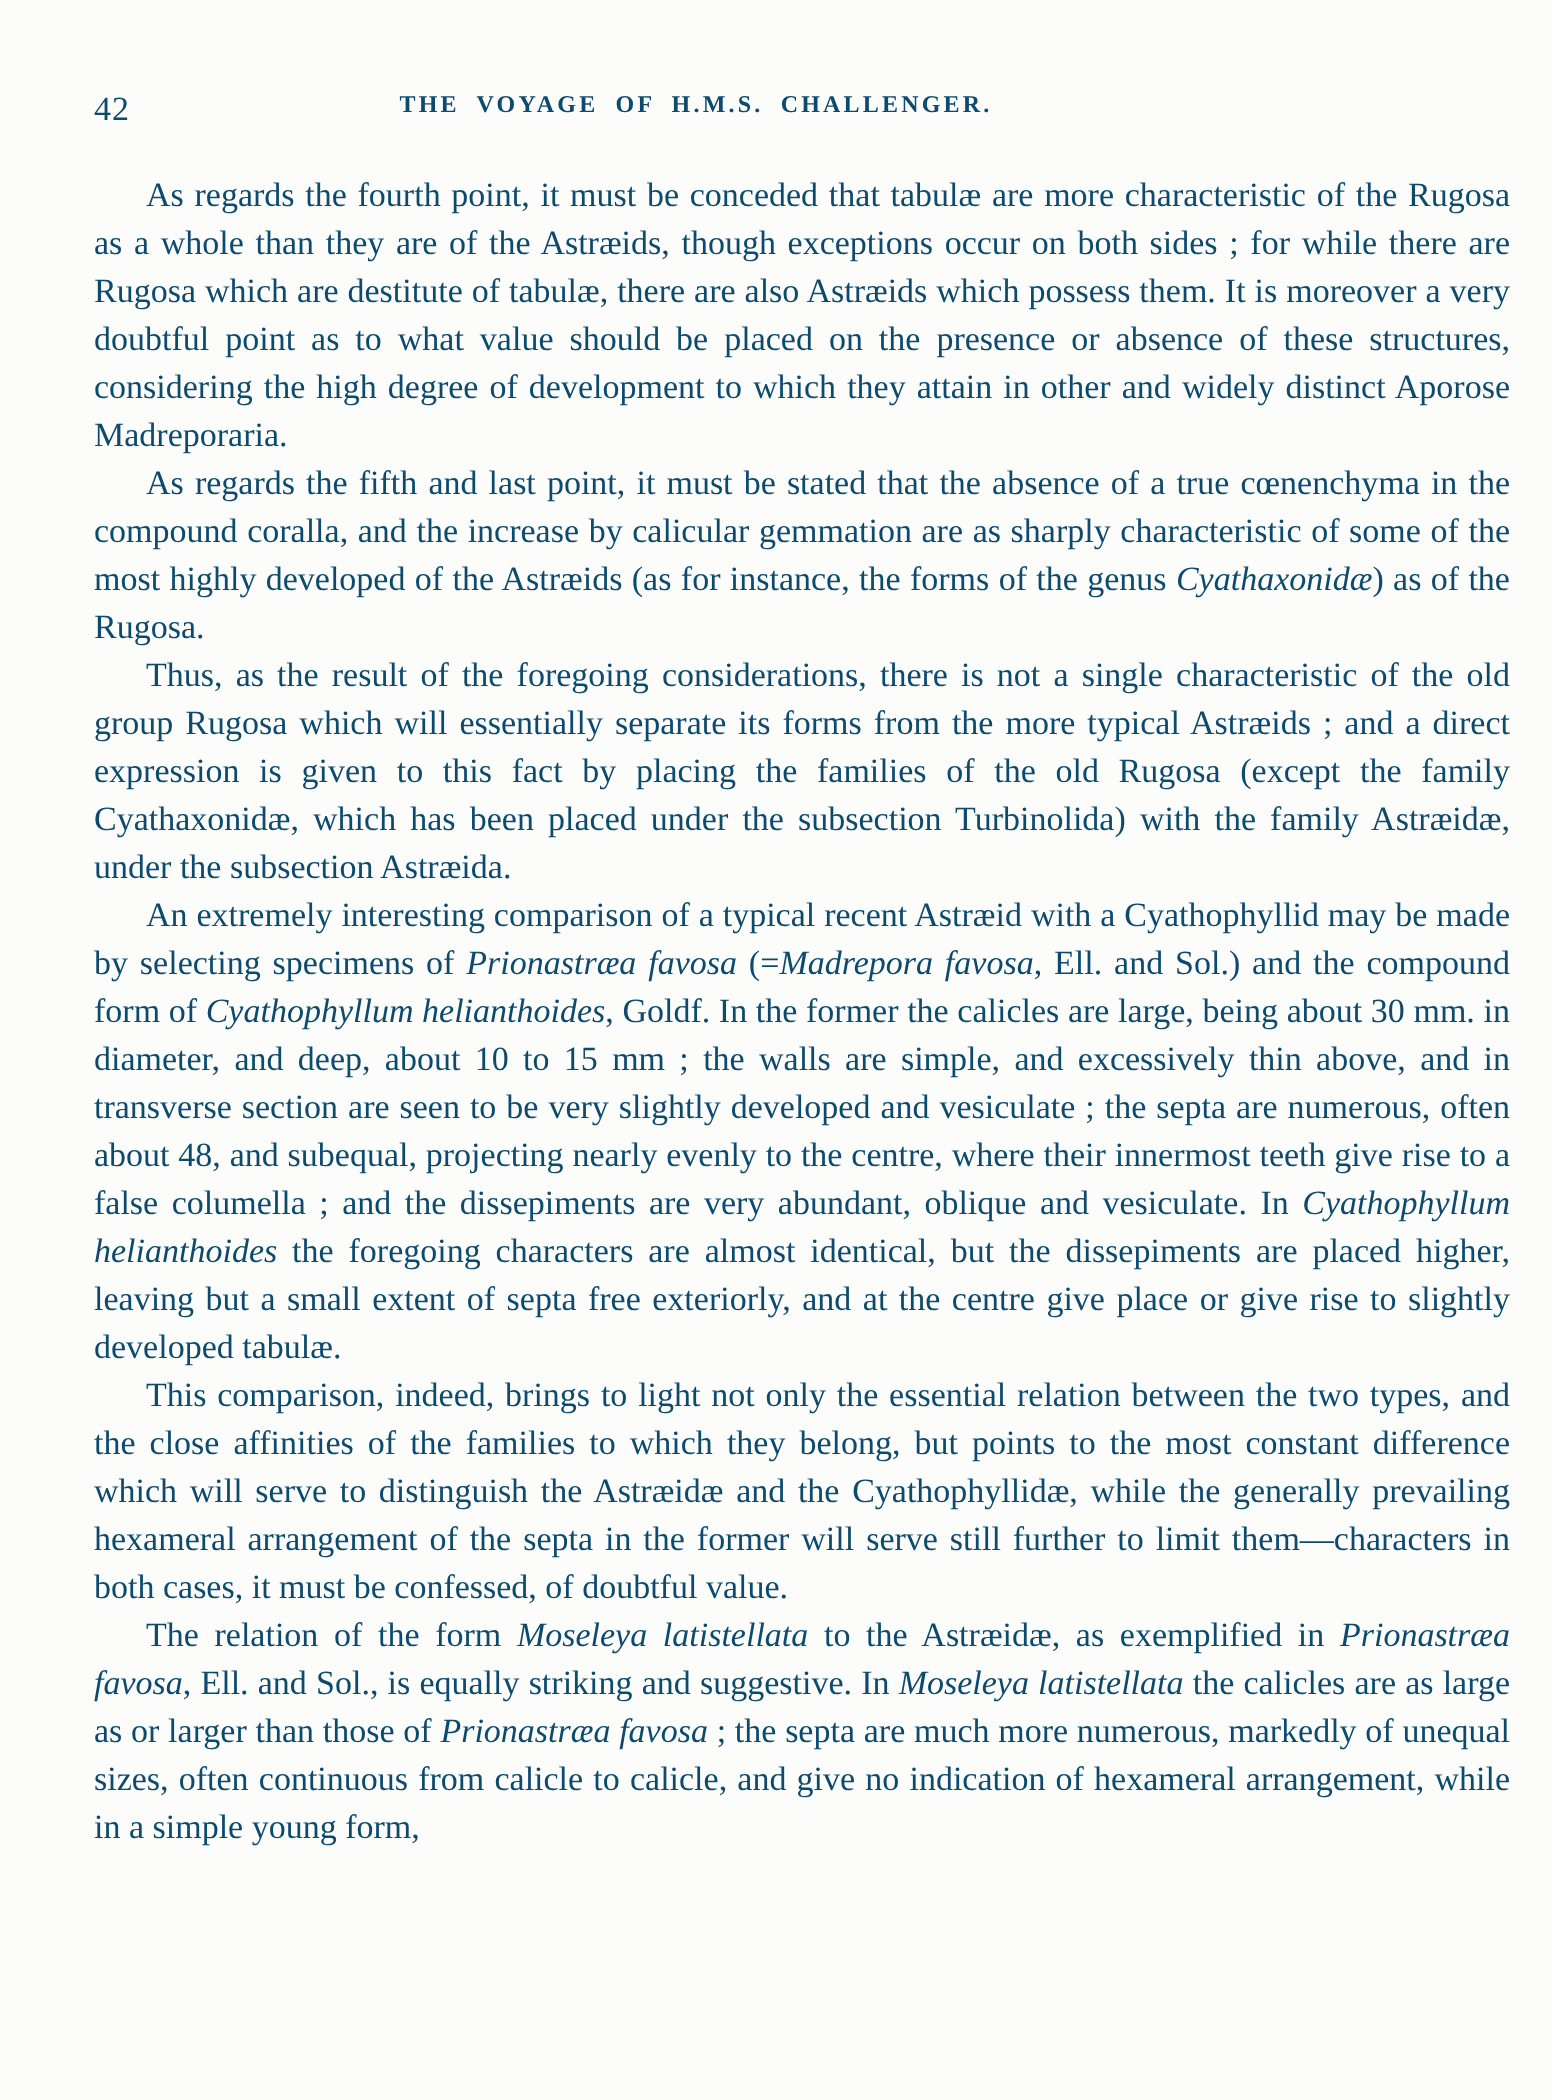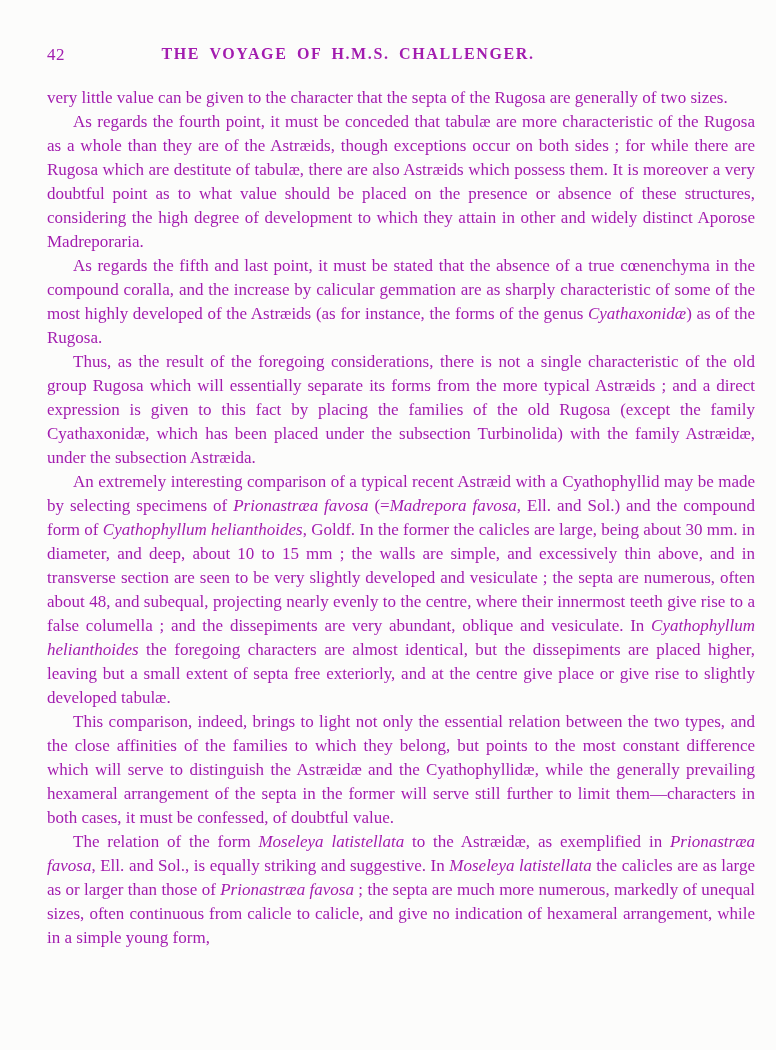--- a/index.html
+++ b/index.html
@@ -1,38 +1,38 @@
 <!DOCTYPE html>
 <html><head>
 <meta charset="utf-8">
 <style>
   html, body { margin: 0; padding: 0; }
   .page {
     position: relative;
     width: 776px;
     height: 1050px;
     background: #fcfcfb;
-    color: #a21caf;
+    color: #0c4a6e;
     font-family: "Liberation Serif", "DejaVu Serif", serif;
     overflow: hidden;
     box-sizing: border-box;
   }
   .page-number {
     position: absolute;
     left: 47px;
     top: 45px;
     font-size: 17px;
     letter-spacing: 0.5px;
   }
   .running-title {
     position: absolute;
     left: 348px;
     top: 45px;
     transform: translateX(-50%);
-    font-size: 16px;
+    font-size: 12px;
     font-weight: 700;
     letter-spacing: 1.6px;
     word-spacing: 4px;
     white-space: nowrap;
   }
   .page-body {
     position: absolute;
     left: 47px;
     top: 86px;
     width: 708px;
@@ -48,21 +48,20 @@
   .page-body i { font-style: italic; }
 </style>
 </head>
 <body>
 
 <div class="page">
   <div class="page-number">42</div>
   <div class="running-title">THE VOYAGE OF H.M.S. CHALLENGER.</div>
 
   <div class="page-body">
-    <p><span>very little value can be given to the character that the septa of the Rugosa are generally of two sizes.</span></p>
     <p class="indent"><span>As regards the fourth point, it must be conceded that tabulæ are more characteristic of the Rugosa as a whole than they are of the Astræids, though exceptions occur on both sides ; for while there are Rugosa which are destitute of tabulæ, there are also Astræids which possess them.  It is moreover a very doubtful point as to what value should be placed on the presence or absence of these structures, considering the high degree of development to which they attain in other and widely distinct Aporose Madreporaria.</span></p>
     <p class="indent"><span>As regards the fifth and last point, it must be stated that the absence of a true cœnenchyma in the compound coralla, and the increase by calicular gemmation are as sharply characteristic of some of the most highly developed of the Astræids (as for instance, the forms of the genus </span><i>Cyathaxonidæ</i><span>) as of the Rugosa.</span></p>
     <p class="indent"><span>Thus, as the result of the foregoing considerations, there is not a single characteristic of the old group Rugosa which will essentially separate its forms from the more typical Astræids ; and a direct expression is given to this fact by placing the families of the old Rugosa (except the family Cyathaxonidæ, which has been placed under the subsection Turbinolida) with the family Astræidæ, under the subsection Astræida.</span></p>
     <p class="indent"><span>An extremely interesting comparison of a typical recent Astræid with a Cyathophyllid may be made by selecting specimens of </span><i>Prionastræa favosa</i><span> (=</span><i>Madrepora favosa</i><span>, Ell. and Sol.) and the compound form of </span><i>Cyathophyllum helianthoides</i><span>, Goldf.  In the former the calicles are large, being about 30 mm. in diameter, and deep, about 10 to 15 mm ; the walls are simple, and excessively thin above, and in transverse section are seen to be very slightly developed and vesiculate ; the septa are numerous, often about 48, and subequal, projecting nearly evenly to the centre, where their innermost teeth give rise to a false columella ; and the dissepiments are very abundant, oblique and vesiculate.  In </span><i>Cyathophyllum helianthoides</i><span> the foregoing characters are almost identical, but the dissepiments are placed higher, leaving but a small extent of septa free exteriorly, and at the centre give place or give rise to slightly developed tabulæ.</span></p>
     <p class="indent"><span>This comparison, indeed, brings to light not only the essential relation between the two types, and the close affinities of the families to which they belong, but points to the most constant difference which will serve to distinguish the Astræidæ and the Cyathophyllidæ, while the generally prevailing hexameral arrangement of the septa in the former will serve still further to limit them—characters in both cases, it must be confessed, of doubtful value.</span></p>
     <p class="indent"><span>The relation of the form </span><i>Moseleya latistellata</i><span> to the Astræidæ, as exemplified in </span><i>Prionastræa favosa</i><span>, Ell. and Sol., is equally striking and suggestive.  In </span><i>Moseleya latistellata</i><span> the calicles are as large as or larger than those of </span><i>Prionastræa favosa</i><span> ; the septa are much more numerous, markedly of unequal sizes, often continuous from calicle to calicle, and give no indication of hexameral arrangement, while in a simple young form,</span></p>
   </div>
 </div>
 
 </body></html>

